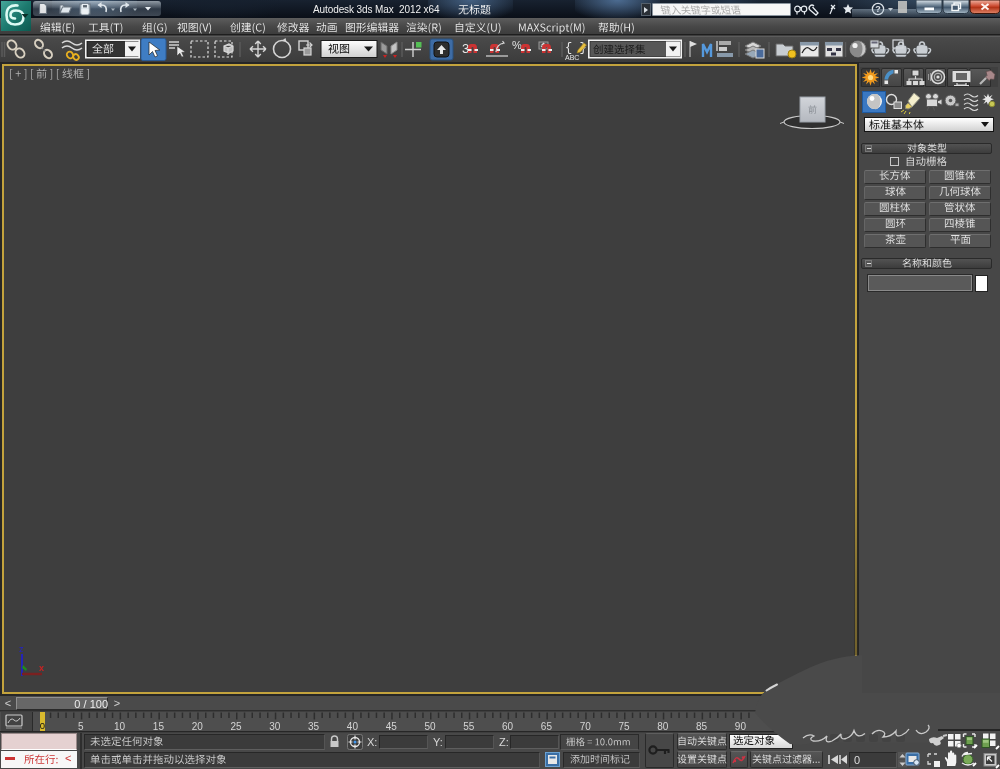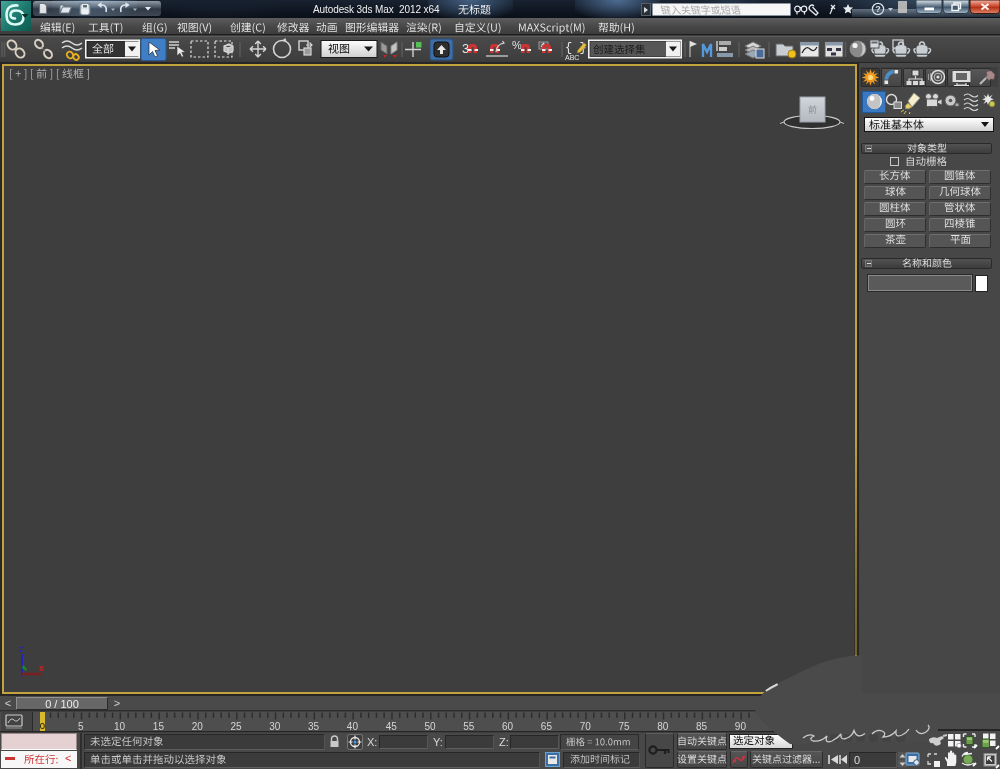--- a/index.html
+++ b/index.html
@@ -410,21 +410,21 @@
 <div class="abs" style="left:865px;top:260px;width:7px;height:7px;background:#555;border:1px solid #777;"></div>
 <div class="abs" style="left:866.5px;top:262.5px;width:4px;height:1.5px;background:#ddd"></div>
 <svg style="position:absolute;left:902.0px;top:257.5px;overflow:visible" width="50" height="12">
       <path transform="translate(0,8.80)" d="M2.63 -5.29C3.14 -4.94 3.73 -4.46 4.17 -4.0600000000000005C3.0 -3.44 1.71 -2.99 0.47000000000000003 -2.73C0.61 -2.56 0.79 -2.24 0.86 -2.04C1.41 -2.17 1.97 -2.33 2.52 -2.5300000000000002V0.79H3.27V0.27H7.73V0.79H8.49V-3.4H4.51C6.17 -4.29 7.62 -5.53 8.44 -7.13L7.94 -7.44L7.8100000000000005 -7.4H4.2700000000000005C4.51 -7.68 4.73 -7.97 4.92 -8.26L4.0600000000000005 -8.43C3.47 -7.47 2.33 -6.36 0.6900000000000001 -5.59C0.87 -5.46 1.11 -5.19 1.22 -5.01C2.17 -5.5 2.96 -6.09 3.61 -6.71H7.33C6.74 -5.83 5.87 -5.08 4.87 -4.45C4.4 -4.86 3.74 -5.36 3.21 -5.72ZM7.73 -0.42H3.27V-2.71H7.73Z M15.120000000000001 -4.5C14.89 -3.25 14.49 -2.0 13.92 -1.2C14.09 -1.11 14.4 -0.92 14.530000000000001 -0.81C15.100000000000001 -1.68 15.55 -3.0100000000000002 15.82 -4.37ZM17.82 -4.4C18.259999999999998 -3.31 18.68 -1.85 18.82 -0.91L19.52 -1.1300000000000001C19.36 -2.07 18.939999999999998 -3.49 18.48 -4.6000000000000005ZM15.32 -8.38C15.09 -7.1000000000000005 14.67 -5.83 14.08 -4.96V-5.53H12.79V-7.3100000000000005C13.27 -7.43 13.72 -7.57 14.09 -7.72L13.64 -8.31C12.92 -7.99 11.68 -7.7 10.63 -7.5200000000000005C10.71 -7.3500000000000005 10.81 -7.1000000000000005 10.84 -6.94C11.24 -7.0 11.67 -7.07 12.09 -7.15V-5.53H10.54V-4.83H12.0C11.620000000000001 -3.68 10.94 -2.38 10.33 -1.67C10.45 -1.5 10.63 -1.21 10.7 -1.03C11.19 -1.6400000000000001 11.69 -2.62 12.09 -3.62V0.81H12.79V-3.7C13.11 -3.2600000000000002 13.49 -2.7 13.65 -2.41L14.09 -3.0C13.9 -3.25 13.08 -4.16 12.79 -4.45V-4.83H13.98L13.94 -4.7700000000000005C14.120000000000001 -4.68 14.440000000000001 -4.49 14.58 -4.38C14.940000000000001 -4.91 15.27 -5.6000000000000005 15.530000000000001 -6.37H16.53V-0.12C16.53 0.01 16.490000000000002 0.05 16.36 0.05C16.23 0.06 15.79 0.06 15.32 0.05C15.43 0.24 15.54 0.56 15.59 0.76C16.21 0.76 16.64 0.74 16.91 0.63C17.18 0.51 17.28 0.3 17.28 -0.12V-6.37H18.630000000000003C18.48 -6.01 18.28 -5.61 18.1 -5.26L18.77 -5.1000000000000005C19.04 -5.67 19.34 -6.3500000000000005 19.58 -6.97L19.09 -7.11L18.98 -7.07H15.76C15.86 -7.45 15.96 -7.84 16.04 -8.24Z M25.310000000000002 -7.47V0.35000000000000003H26.04V-0.47000000000000003H28.27V0.28H29.03V-7.47ZM26.04 -1.19V-6.75H28.27V-1.19ZM24.39 -8.31C23.51 -7.95 21.93 -7.65 20.6 -7.47C20.68 -7.3 20.78 -7.04 20.81 -6.87C21.34 -6.93 21.91 -7.01 22.47 -7.11V-5.44H20.5V-4.74H22.28C21.82 -3.48 21.02 -2.11 20.26 -1.34C20.39 -1.1500000000000001 20.58 -0.86 20.67 -0.64C21.32 -1.33 21.98 -2.48 22.47 -3.66V0.78H23.21V-3.63C23.64 -3.06 24.2 -2.3000000000000003 24.43 -1.92L24.89 -2.54C24.65 -2.85 23.58 -4.11 23.21 -4.49V-4.74H24.96V-5.44H23.21V-7.26C23.84 -7.390000000000001 24.42 -7.54 24.89 -7.72Z M36.980000000000004 -5.0600000000000005C36.96 -1.47 36.84 -0.34 34.32 0.3C34.44 0.43 34.61 0.67 34.67 0.8200000000000001C37.35 0.09 37.55 -1.26 37.57 -5.0600000000000005ZM34.0 -4.59C33.45 -4.1 32.43 -3.64 31.58 -3.38C31.75 -3.25 31.94 -3.04 32.05 -2.89C32.95 -3.2 33.98 -3.72 34.62 -4.33ZM34.31 -1.85C33.71 -1.04 32.52 -0.35000000000000003 31.32 0.01C31.48 0.15 31.67 0.38 31.78 0.55C33.06 0.12 34.27 -0.63 34.97 -1.56ZM37.4 -0.77C38.05 -0.32 38.82 0.35000000000000003 39.18 0.8L39.61 0.34C39.24 -0.11 38.45 -0.75 37.82 -1.18ZM35.36 -6.09V-1.37H35.96V-5.5200000000000005H38.51V-1.3900000000000001H39.14V-6.09H37.25C37.38 -6.41 37.53 -6.8 37.66 -7.18H39.47V-7.78H35.14V-7.18H37.03C36.93 -6.83 36.78 -6.41 36.64 -6.09ZM32.29 -8.24C32.42 -7.99 32.54 -7.67 32.63 -7.4H30.68V-6.7700000000000005H34.96V-7.4H33.34C33.25 -7.7 33.08 -8.11 32.91 -8.42ZM34.15 -3.2600000000000002C33.56 -2.63 32.46 -2.05 31.5 -1.72C31.55 -2.25 31.56 -2.77 31.56 -3.21V-4.72H34.93V-5.3500000000000005H33.92C34.12 -5.69 34.34 -6.13 34.53 -6.53L33.9 -6.69C33.75 -6.3 33.49 -5.74 33.26 -5.3500000000000005H31.95L32.48 -5.54C32.4 -5.86 32.17 -6.36 31.94 -6.71L31.35 -6.5200000000000005C31.57 -6.16 31.78 -5.68 31.86 -5.3500000000000005H30.89V-3.22C30.89 -2.15 30.84 -0.65 30.32 0.45C30.49 0.51 30.79 0.6900000000000001 30.92 0.81C31.25 0.09 31.42 -0.8200000000000001 31.5 -1.69C31.66 -1.55 31.83 -1.34 31.93 -1.18C32.96 -1.58 34.07 -2.24 34.75 -3.0Z M44.74 -4.92V-3.19H42.43V-4.92ZM45.47 -4.92H47.86V-3.19H45.47ZM45.980000000000004 -6.8500000000000005C45.69 -6.43 45.31 -5.97 44.94 -5.63H42.29C42.68 -6.01 43.04 -6.42 43.37 -6.8500000000000005ZM43.54 -8.43C42.84 -7.08 41.62 -5.87 40.39 -5.11C40.53 -4.95 40.74 -4.57 40.81 -4.41C41.11 -4.61 41.41 -4.84 41.7 -5.09V-0.81C41.7 0.36 42.19 0.63 43.78 0.63C44.14 0.63 47.25 0.63 47.65 0.63C49.14 0.63 49.45 0.18 49.63 -1.3800000000000001C49.41 -1.42 49.1 -1.54 48.9 -1.6600000000000001C48.79 -0.34 48.63 -0.06 47.64 -0.06C46.96 -0.06 44.26 -0.06 43.73 -0.06C42.63 -0.06 42.43 -0.2 42.43 -0.8V-2.47H47.86V-2.02H48.61V-5.63H45.85C46.32 -6.11 46.78 -6.69 47.12 -7.22L46.63 -7.57L46.480000000000004 -7.5200000000000005H43.83C43.97 -7.74 44.1 -7.96 44.22 -8.18Z" fill="#e2e2e2"></path>
     </svg>
 <div class="abs" style="left:868px;top:275px;width:104px;height:16px;background:#5a5a5a;border:1px solid #8a8a8a;outline:1px solid #2a2a2a"></div>
 <div class="abs" style="left:975px;top:274.5px;width:13px;height:17px;background:#ffffff;border:1px solid #222"></div>
 <div class="abs" style="left:0;top:696px;width:858px;height:15px;background:#4a4a4a;border-bottom:1px solid #2e2e2e"></div>
 <div class="abs" style="left:1px;top:697px;width:14px;height:13px;background:#4a4a4a;color:#d0d0d0;font-size:11px;text-align:center;line-height:12px">&lt;</div>
 <div class="abs" style="left:16px;top:697px;width:92px;height:13px;background:#676767;border:1px solid #909090;border-bottom-color:#2a2a2a;border-right-color:#2a2a2a"></div>
-<div class="abs" style="left:16px;top:697.5px;width:92px;height:16px;font-size:11px;color:#ececec;text-align:center;line-height:12px">0 / 100</div>
+<div class="abs" style="left:16px;top:697.5px;width:92px;height:16px;font-size:11px;color:#ececec;text-align:right;line-height:12px">0 / 100</div>
 <div class="abs" style="left:110px;top:697px;width:14px;height:13px;color:#d0d0d0;font-size:11px;text-align:center;line-height:12px">&gt;</div>
 <div class="abs" style="left:0;top:712px;width:858px;height:20px;background:#4e4e4e;border-bottom:1px solid #262626"></div>
 <div class="abs" style="left:1px;top:712px;width:32px;height:19px;background:#434343;border-right:1px solid #2a2a2a"></div>
 <svg class="abs" style="left:4px;top:713px" width="26" height="17" viewBox="0 0 26 17">
 <rect x="2" y="2" width="16" height="11" rx="1" fill="none" stroke="#ccc" stroke-width="1.2"></rect>
 <path d="M4 10 q3-6 6-3 t6-2" stroke="#ccc" fill="none" stroke-width="1"></path>
 <path d="M2 15 h16" stroke="#999" stroke-width="1"></path>
 </svg>
 <svg class="abs" style="left:0;top:712px" width="858" height="20" viewBox="0 0 858 20">
       <rect x="42.0" y="0.5" width="1.5" height="7" fill="#2e2e2e"></rect>

